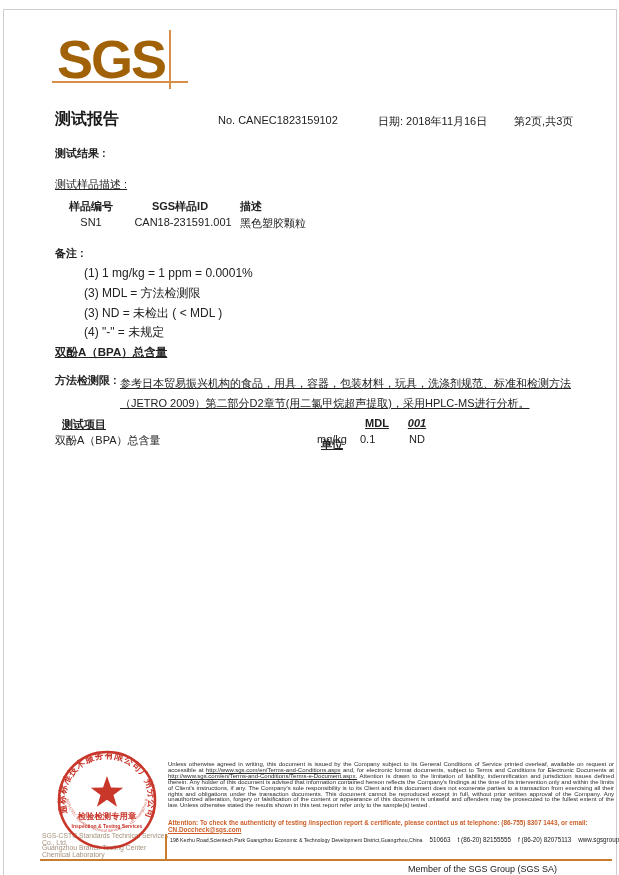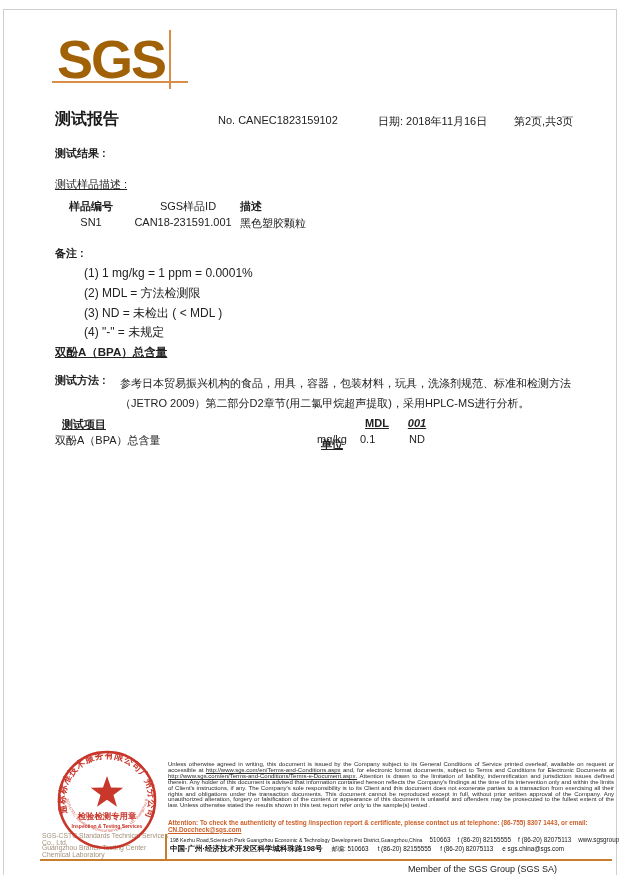--- a/index.html
+++ b/index.html
@@ -15,33 +15,33 @@
 
   
   .title{left:55px;top:109px;font-size:16px;font-weight:bold;color:#1a1a1a;}
   .rno{left:218px;top:114px;font-size:11px;}
   .rdate{left:378px;top:114px;font-size:11px;}
   .rpage{left:514px;top:114px;font-size:11px;}
   .results{left:55px;top:146px;font-size:11px;font-weight:bold;}
 
   .s-heading{left:55px;top:177px;font-size:11px;font-weight:normal;text-decoration:underline;}
   .s-h1{left:55px;top:199px;width:72px;text-align:center;font-size:11px;font-weight:bold;}
-  .s-h2{left:137px;top:199px;width:102px;text-align:center;font-size:11px;font-weight:normal;}
+  .s-h2{left:129px;top:199px;width:102px;text-align:center;font-size:11px;font-weight:bold;}
   .s-h3{left:240px;top:199px;font-size:11px;font-weight:bold;}
   .s-c1{left:55px;top:216px;width:72px;text-align:center;font-size:11px;}
   .s-c2{left:132px;top:216px;width:102px;text-align:center;font-size:11px;}
   .s-c3{left:240px;top:216px;font-size:11px;}
 
   .notes-label{left:55px;top:246px;font-size:11px;font-weight:bold;}
   .note{left:84px;font-size:12px;}
   .note0{top:266px}.note1{top:285px}.note2{top:305px}.note3{top:324px}
 
   .bpa-heading{left:55px;top:345px;font-size:11.5px;font-weight:bold;text-decoration:underline;}
   .method-label{left:55px;top:373px;font-size:11px;font-weight:bold;}
-  .method-text{left:120px;top:373px;width:478px;font-size:11px;line-height:20px;}
+  .method-text{left:120px;top:373px;width:478px;font-size:11px;line-height:20px;text-decoration:underline;}
 
   .th{font-size:11px;font-weight:bold;text-decoration:underline;}
   .t-item{left:62px;top:417px;}
   .t-unit{left:310px;top:408px;width:44px;text-align:center;margin-top:29px;}
   .t-mdl{left:360px;top:417px;width:34px;text-align:center;}
   .t-001{left:400px;top:417px;width:34px;text-align:center;font-style:italic;}
   .td{font-size:11px;}
   .r-item{left:55px;top:433px;}
   .r-unit{left:310px;top:433px;width:44px;text-align:center;}
   .r-mdl{left:360px;top:433px;width:34px;text-align:left;}
@@ -84,26 +84,26 @@
   <div class="abs s-heading">测试样品描述 :</div>
   <div class="abs s-h1">样品编号</div>
   <div class="abs s-h2">SGS样品ID</div>
   <div class="abs s-h3">描述</div>
   <div class="abs s-c1">SN1</div>
   <div class="abs s-c2">CAN18-231591.001</div>
   <div class="abs s-c3">黑色塑胶颗粒</div>
 
   <div class="abs notes-label">备注 :</div>
   <div class="abs note note0">(1) 1 mg/kg = 1 ppm = 0.0001%</div>
-  <div class="abs note note1">(2) MDL = 方法检测限</div>
+  <div class="abs note note1">(3) MDL = 方法检测限</div>
   <div class="abs note note2">(3) ND = 未检出 ( &lt; MDL )</div>
   <div class="abs note note3">(4) "-" = 未规定</div>
 
   <div class="abs bpa-heading">双酚A（BPA）总含量</div>
-  <div class="abs method-label">测试方法 :</div>
+  <div class="abs method-label">方法检测限 :</div>
   <div class="abs method-text">参考日本贸易振兴机构的食品，用具，容器，包装材料，玩具，洗涤剂规范、标准和检测方法（JETRO 2009）第二部分D2章节(用二氯甲烷超声提取)，采用HPLC-MS进行分析。</div>
 
   <div class="abs th t-item">测试项目</div>
   <div class="abs th t-unit">单位</div>
   <div class="abs th t-mdl">MDL</div>
   <div class="abs th t-001">001</div>
   <div class="abs td r-item">双酚A（BPA）总含量</div>
   <div class="abs td r-unit">mg/kg</div>
   <div class="abs td r-mdl">0.1</div>
   <div class="abs td r-001">ND</div>
@@ -133,23 +133,16 @@
   <div class="abs attention"><span>Attention: To check the authenticity of testing /inspection report &amp; certificate, please contact us at telephone: (86-755) 8307 1443, or email: </span><span class="email">CN.Doccheck@sgs.com</span></div>
 
   <div class="abs addr-vline"></div>
   <div class="abs addr1">
     <span>198 Kezhu Road,Scientech Park Guangzhou Economic &amp; Technology Development District,Guangzhou,China</span>
     <span class="big">510663</span>
     <span class="big">t (86-20) 82155555</span>
     <span class="big">f (86-20) 82075113</span>
     <span class="big">www.sgsgroup.com.cn</span>
   </div>
-  <div class="abs addr2">
-    <span class="cn">中国·广州·经济技术开发区科学城科珠路198号</span>
-    <span class="sm">邮编: 510663</span>
-    <span class="sm">t (86-20) 82155555</span>
-    <span class="sm">f (86-20) 82075113</span>
-    <span class="sm">e  sgs.china@sgs.com</span>
-  </div>
 
   <div class="abs footer-rule"></div>
   <div class="abs member">Member of the SGS Group (SGS SA)</div>
 </div>
 
 </body></html>

